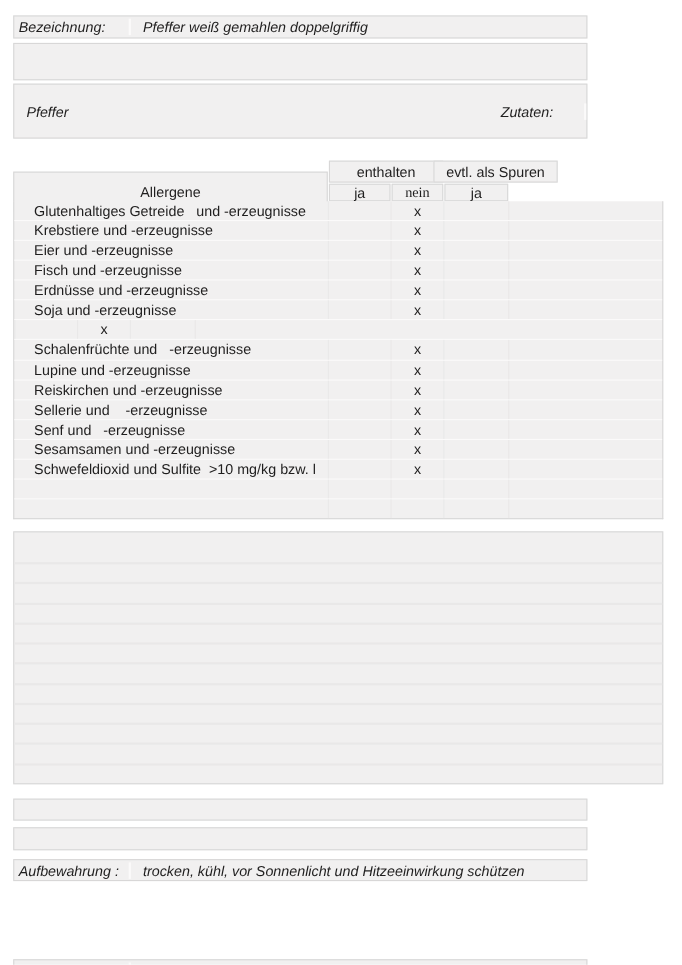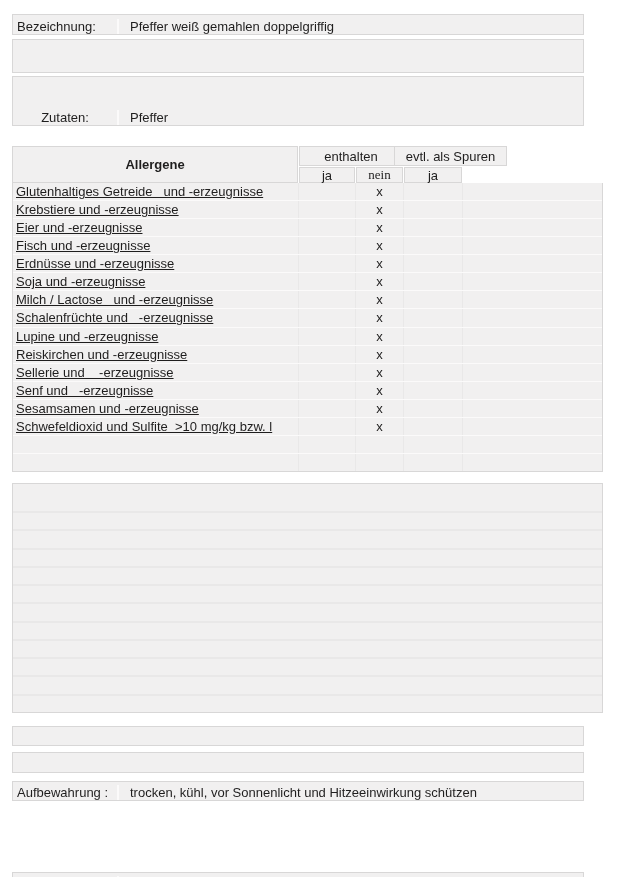--- a/index.html
+++ b/index.html
@@ -15,54 +15,55 @@
     background:#ffffff;
     font-family:"Liberation Sans", sans-serif;
     font-size:13px;
     color:var(--text);
     position:relative;
   }
   .sheet{position:absolute;left:0;top:0;width:620px;height:877px;background:#fff;}
 
   
   .band{
-    position:absolute;left:12px;width:572px;
-    display:flex;align-items:flex-end;
+    position:absolute;left:12px;width:522px;
+    display:flex;align-items:center;
     background:var(--fill);
     border:1px solid var(--border);
+    font-style:italic;
   }
   .cell{display:flex;align-items:center;overflow:hidden;white-space:pre;}
   .cell.label{width:106px;flex:0 0 106px;padding-left:4px;border-right:2px solid var(--sep-light);}
   .cell.label.centered{justify-content:center;padding-left:0;}
   .cell.value{flex:1;padding-left:11px;}
 
   
   .atable{position:absolute;left:12px;top:146px;width:591px;height:326px;background:#fff;}
   .hcell{
     position:absolute;background:var(--fill);
     border:1px solid var(--border);
     display:flex;align-items:center;justify-content:center;
     white-space:pre;
   }
-  .h-allergene{left:0;top:0;width:286px;height:37px;font-weight:bold;}
+  .h-allergene{left:0;top:10px;width:286px;height:37px;}
   .h-enthalten{left:287px;top:0;width:104px;height:20px;}
   .h-spuren{left:382px;top:0;width:113px;height:20px;}
   .h-ja{left:287px;top:21px;width:56px;height:16px;}
   .h-nein{left:344px;top:21px;width:47px;height:16px;font-family:Liberation Serif, serif;}
   .h-sja{left:392px;top:21px;width:58px;height:16px;}
 
   .arows{
     position:absolute;left:0;top:37px;width:591px;height:289px;
     border:1px solid var(--border);border-top:none;
     background:var(--fill);
     display:flex;flex-direction:column;
   }
   .arow{flex:1;display:flex;border-bottom:1px solid var(--sep-light);}
   .arow:last-child{border-bottom:none;}
-  .a-name{flex:0 0 285px;display:flex;align-items:center;padding-left:3px;white-space:pre;overflow:hidden;text-decoration:underline;}
+  .a-name{flex:0 0 285px;display:flex;align-items:center;padding-left:18px;white-space:pre;overflow:hidden;}
   .a-ja{flex:0 0 57px;}
   .a-nein{flex:0 0 48px;}
   .a-sja{flex:0 0 59px;}
   .a-extra{flex:1;}
   .a-ja,.a-nein,.a-sja{border-left:1px solid var(--sep-dark);display:flex;align-items:center;justify-content:center;}
   .a-extra{border-left:1px solid var(--sep-dark);}
 
   
   .bigblock{
     position:absolute;left:12px;top:483px;width:591px;height:230px;
@@ -81,22 +82,22 @@
     <div class="cell label">Bezeichnung:</div>
     <div class="cell value">Pfeffer weiß gemahlen doppelgriffig</div>
   </div>
 
   <div class="band" style="top:39px;height:34px;">
     <div class="cell label"></div>
     <div class="cell value"></div>
   </div>
 
   <div class="band" style="top:76px;height:50px;">
+    <div class="cell value">Pfeffer</div>
     <div class="cell label centered">Zutaten:</div>
-    <div class="cell value">Pfeffer</div>
   </div>
 
   <div class="atable">
     <div class="hcell h-allergene">Allergene</div>
     <div class="hcell h-enthalten">enthalten</div>
     <div class="hcell h-spuren">evtl. als Spuren</div>
     <div class="hcell h-ja">ja</div>
     <div class="hcell h-nein">nein</div>
     <div class="hcell h-sja">ja</div>
     <div class="arows">
@@ -136,21 +137,20 @@
           <div class="a-extra"></div>
         </div>
         <div class="arow">
           <div class="a-name">Soja und -erzeugnisse</div>
           <div class="a-ja"></div>
           <div class="a-nein">x</div>
           <div class="a-sja"></div>
           <div class="a-extra"></div>
         </div>
         <div class="arow">
-          <div class="a-name">Milch / Lactose   und -erzeugnisse</div>
           <div class="a-ja"></div>
           <div class="a-nein">x</div>
           <div class="a-sja"></div>
           <div class="a-extra"></div>
         </div>
         <div class="arow">
           <div class="a-name">Schalenfrüchte und   -erzeugnisse</div>
           <div class="a-ja"></div>
           <div class="a-nein">x</div>
           <div class="a-sja"></div>

